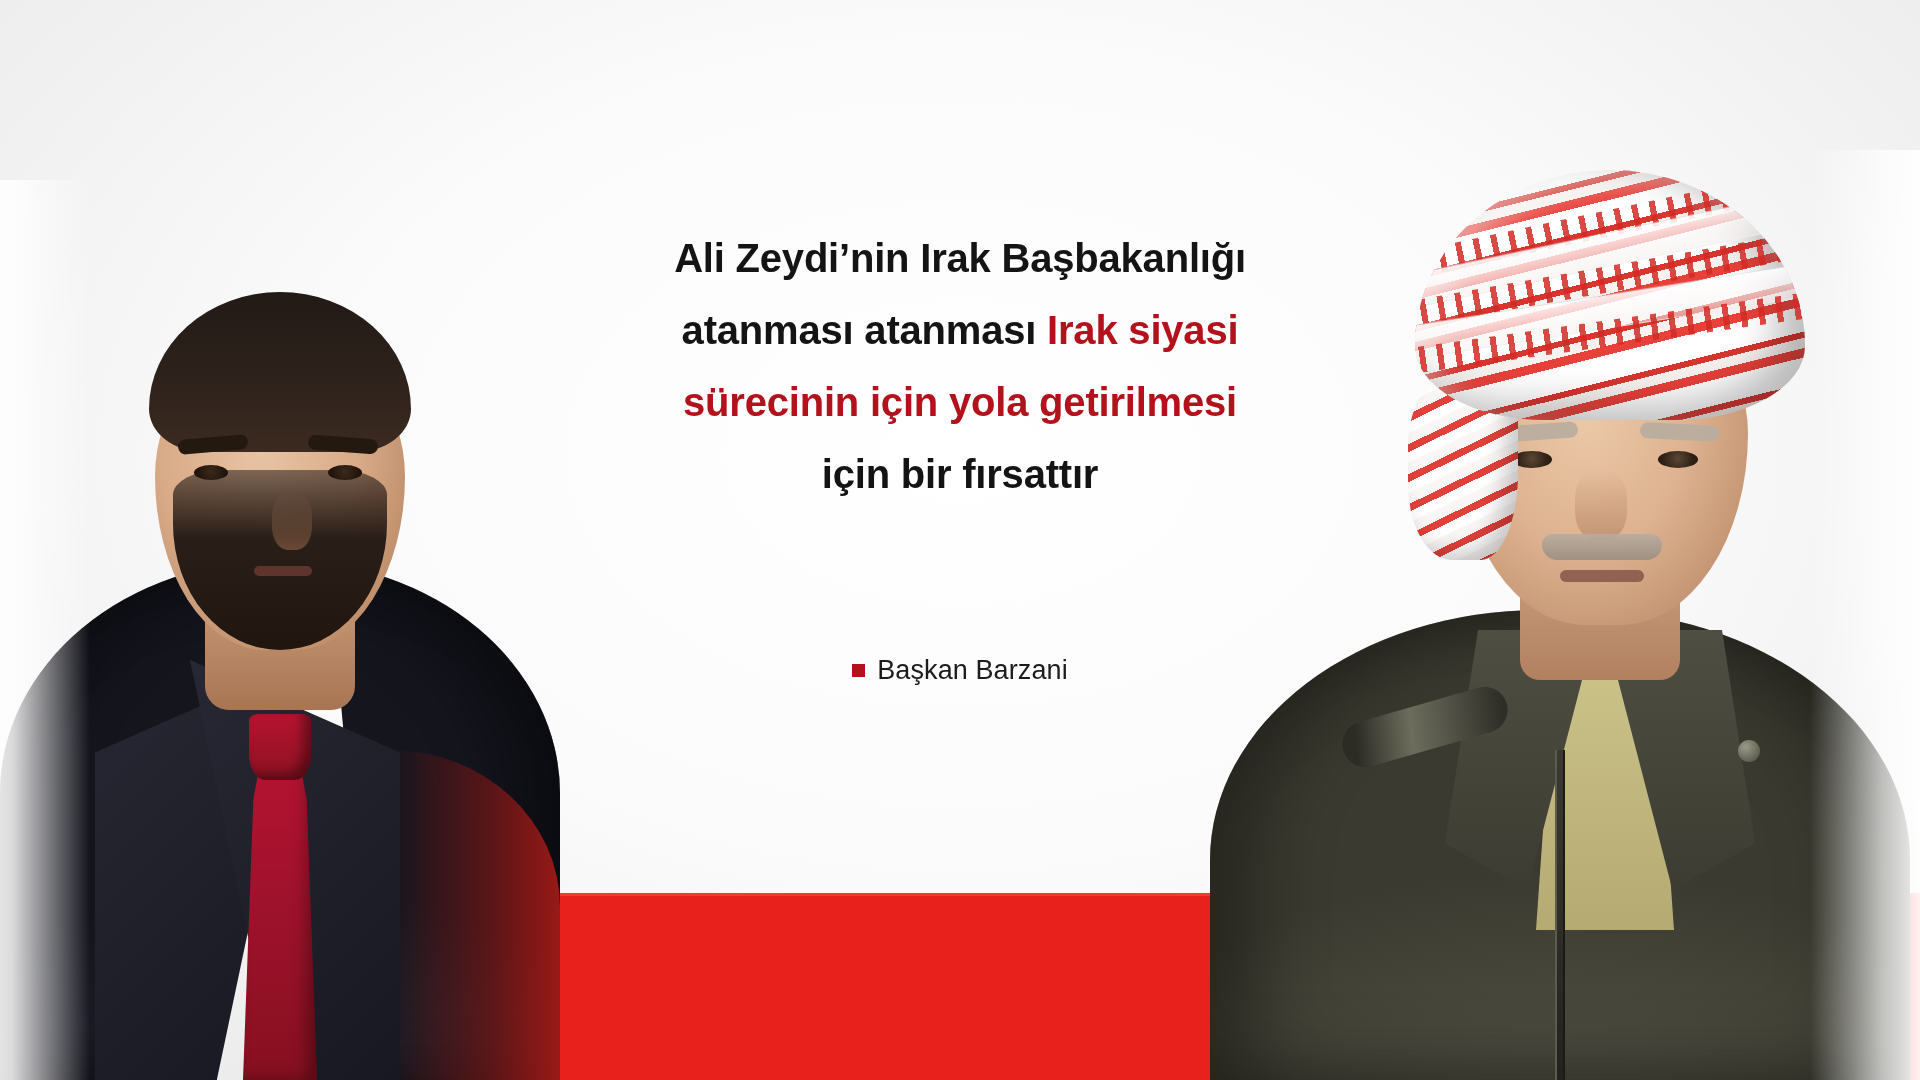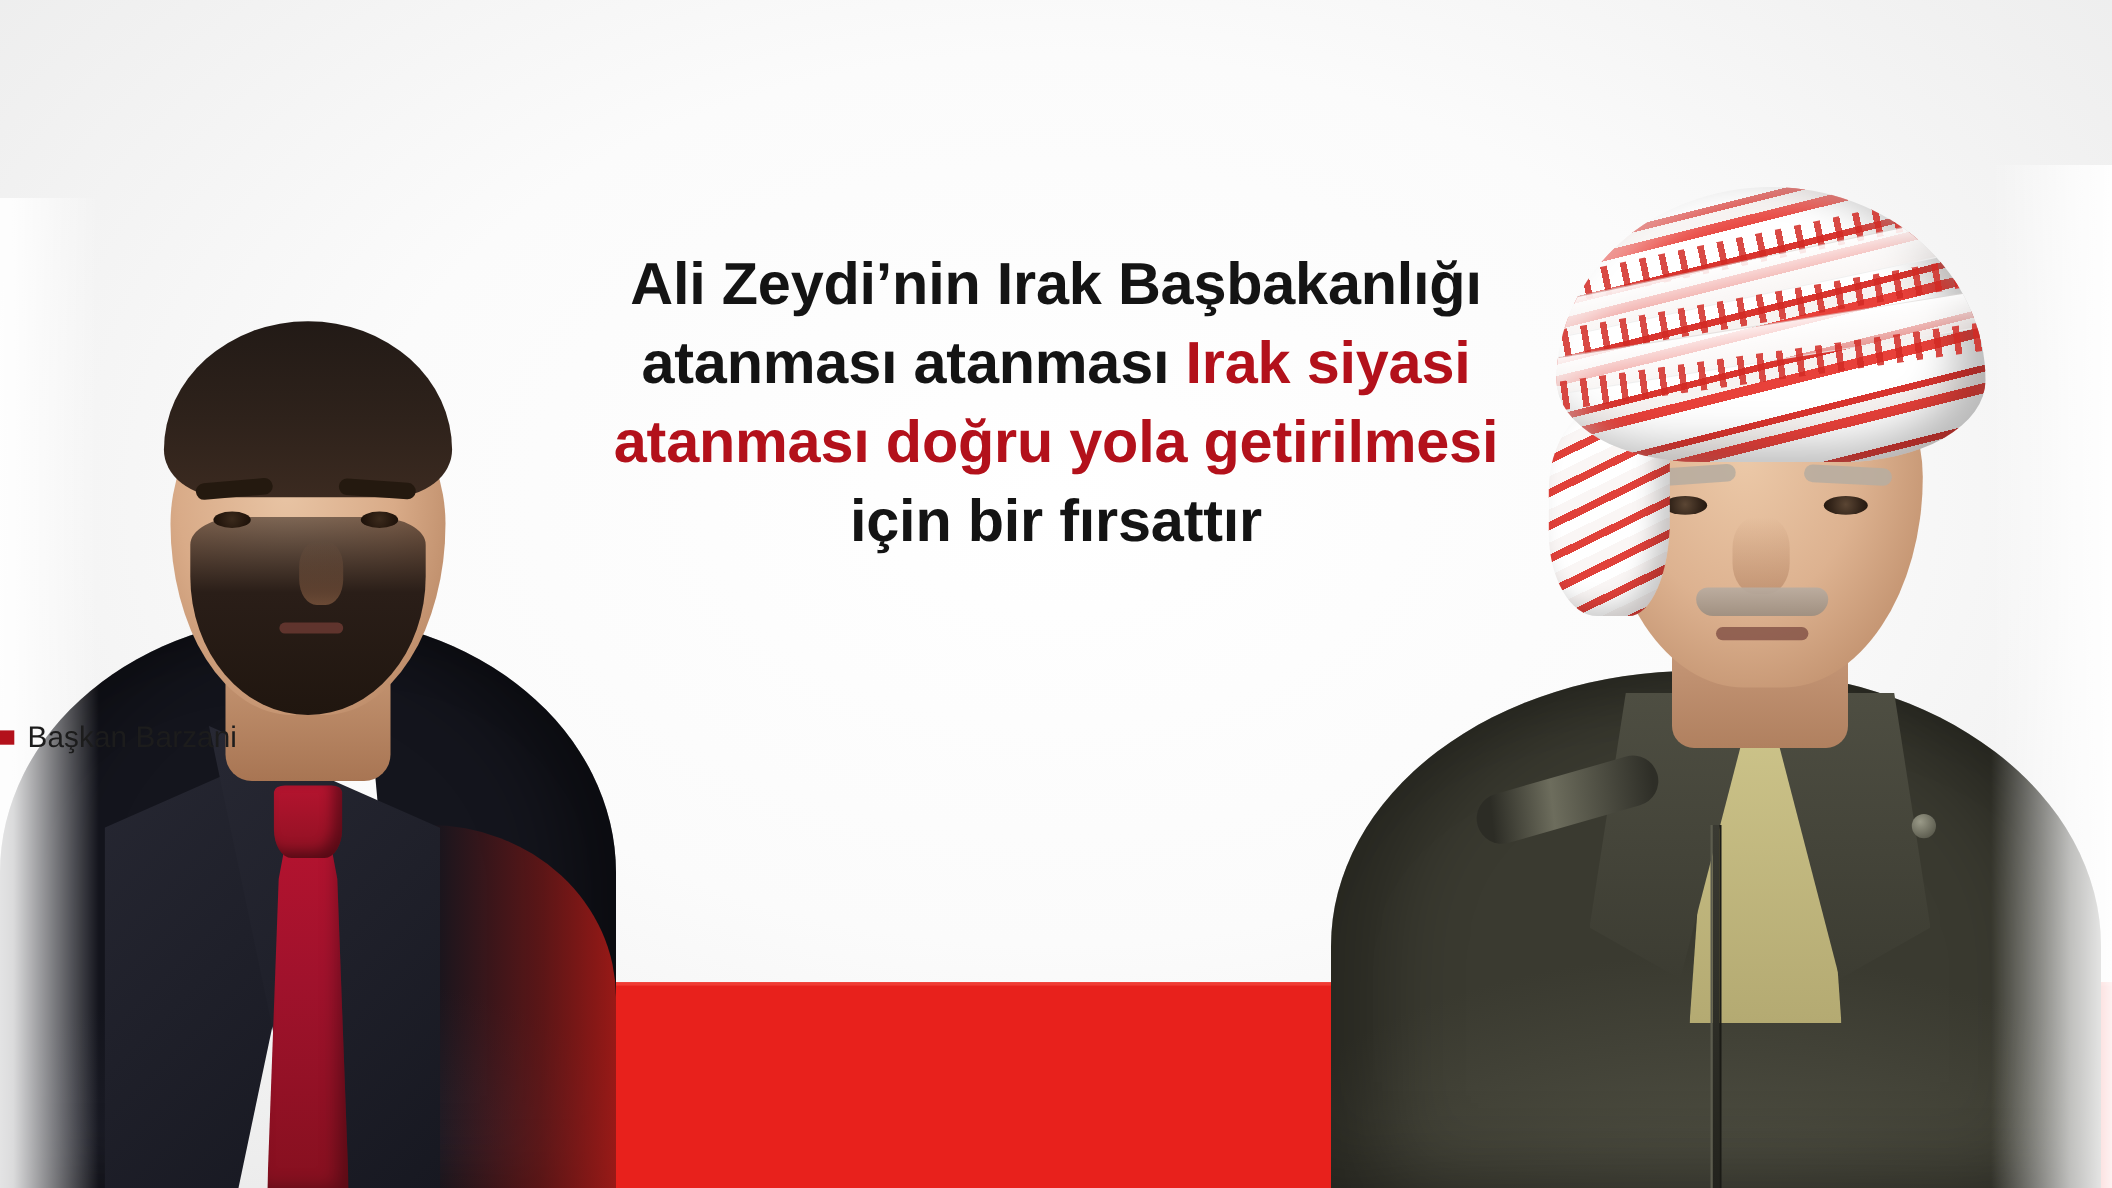--- a/index.html
+++ b/index.html
@@ -303,35 +303,35 @@
 
   
   .quote-wrap{
     position:absolute;
     left:0; right:0; top:222px;
     z-index:30;
     text-align:center;
     pointer-events:none;
   }
   .quote-line{
-    font-size:54px;
+    font-size:40px;
     line-height:72px;
     font-weight:700;
     color:#141414;
     letter-spacing:-0.2px;
     white-space:nowrap;
     pointer-events:auto;
   }
   .hl{ color:#b3111b; }
 
   .attribution{
     position:absolute;
     left:0; right:0; top:655px;
     z-index:30;
-    text-align:left;
+    text-align:center;
   }
   .attr-inner{
     display:inline-flex;
     align-items:center;
     gap:12px;
   }
   .attr-bullet{
     width:13px; height:13px;
     background:#b3111b;
     display:inline-block;
@@ -404,21 +404,21 @@
   </div>
 
   <div class="quote-wrap">
     <div class="quote-line">
       <span>Ali Zeydi’nin Irak Başbakanlığı</span>
     </div>
     <div class="quote-line">
       <span>atanması atanması </span><span class="hl">Irak siyasi</span>
     </div>
     <div class="quote-line">
-      <span class="hl">atanması doğru yola getirilmesi</span>
+      <span class="hl">sürecinin için yola getirilmesi</span>
     </div>
     <div class="quote-line">
       <span>için bir fırsattır</span>
     </div>
   </div>
 
   <div class="attribution">
     <span class="attr-inner">
       <span class="attr-bullet"></span>
       <span class="attr-name">Başkan Barzani</span>

